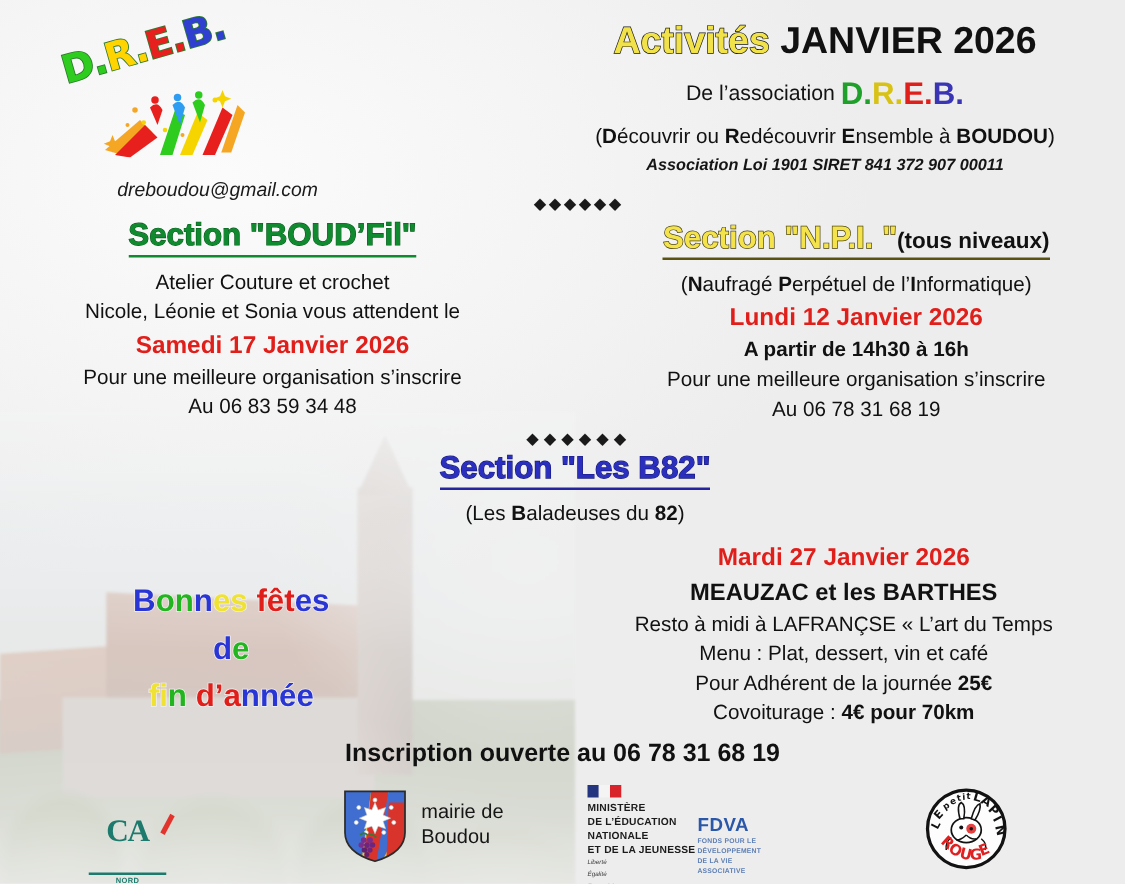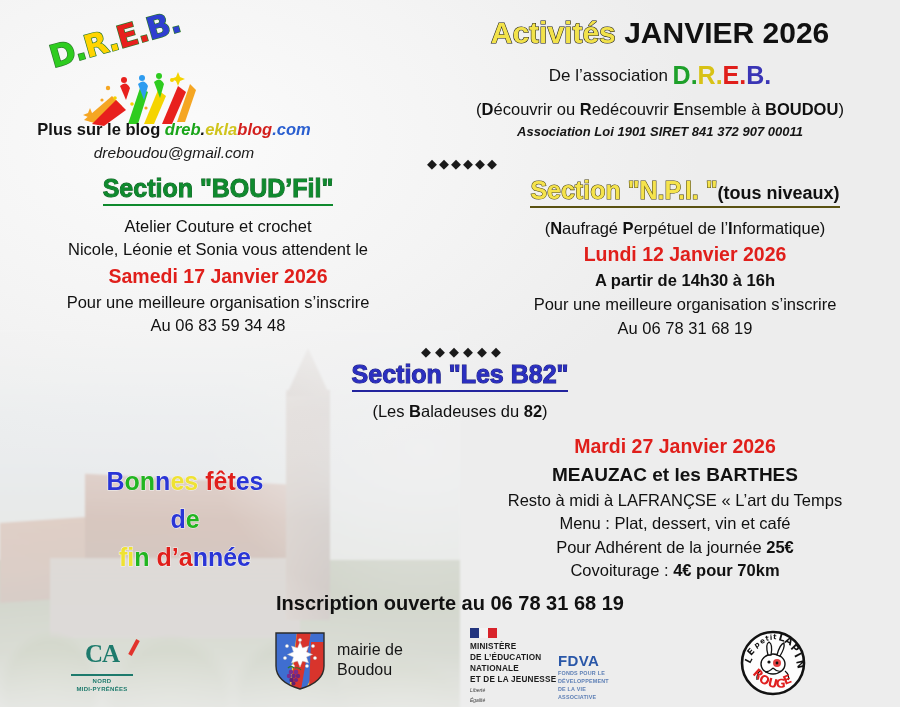--- a/index.html
+++ b/index.html
@@ -161,21 +161,21 @@
   .c-yellow{color:#efe233;}
   .c-red{color:#e01f1b;}
 
   
   #inscription{position:absolute;left:250px;top:592px;width:400px;text-align:center;
     font-size:20px;font-weight:bold;color:#111;}
 
   
   .logo{position:absolute;}
   #logo-ca{left:52px;top:636px;width:100px;height:52px;}
-  #logo-ca .mark{position:relative;width:72px;height:30px;margin:4px auto;}
+  #logo-ca .mark{position:relative;width:72px;height:30px;margin:16px auto;}
   #logo-ca .ca-text{
     font-family:"Liberation Serif",serif;font-weight:bold;font-size:25px;color:#1d7a6c;
     letter-spacing:-1px;line-height:28px;text-align:center;
   }
   #logo-ca .slash{
     position:absolute;right:2px;top:-1px;width:4px;height:17px;background:#e2332c;
     transform:rotate(28deg);
   }
   #logo-ca .bar{width:62px;height:2px;background:#1d7a6c;margin:1px auto 2px;}
   #logo-ca .sub{font-size:6px;font-weight:bold;color:#1d7a6c;text-align:center;line-height:1.25;letter-spacing:.3px;}
@@ -239,23 +239,20 @@
         <circle cx="33" cy="28" r="1.8" fill="#f5d400"></circle>
         <circle cx="20" cy="30" r="1.6" fill="#f5a623"></circle>
         <circle cx="50" cy="34" r="1.8" fill="#f5d400"></circle>
         <circle cx="64" cy="38" r="1.6" fill="#f5a623"></circle>
         <circle cx="90" cy="10" r="2" fill="#f5d400"></circle>
         <path d="M96 2 l2 5 5 2 -5 2 -2 5 -2 -5 -5 -2 5 -2 Z" fill="#f5d400"></path>
         <path d="M8 38 l2 5 5 2 -5 2 -2 5 -2 -5 -5 -2 5 -2 Z" fill="#f5a623"></path>
       </svg>
     </div>
 
-    <div id="blog-line">
-      <span>Plus sur le blog </span><a href="#" style="text-decoration:none"><span class="u1">dreb</span><span class="u2">.</span><span class="u3">ekla</span><span class="u4">blog</span><span class="u5">.com</span></a>
-    </div>
     <div id="mail-line">dreboudou@gmail.com</div>
 
     <div id="hdr-title">
       <span class="act">Activités </span><span class="jan">JANVIER 2026</span>
     </div>
     <div id="hdr-assoc">
       <span>De l’association </span><span class="dreb"><span class="g">D.</span><span class="r">R.</span><span class="e">E.</span><span class="b">B.</span></span>
     </div>
     <div id="hdr-sub">
       <span>(</span><b>D</b><span>écouvrir ou </span><b>R</b><span>edécouvrir </span><b>E</b><span>nsemble à </span><b>BOUDOU</b><span>)</span>

